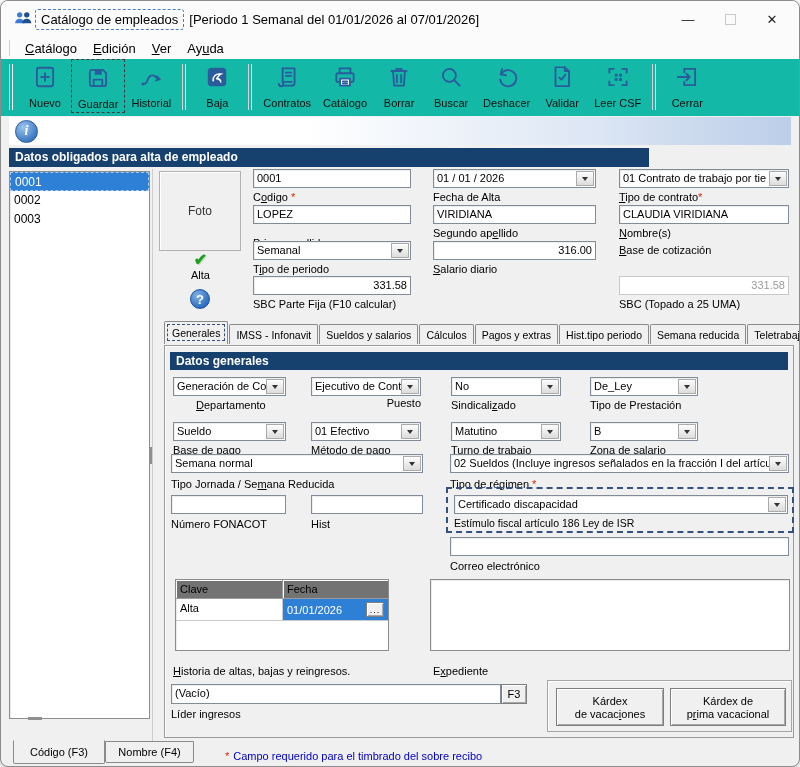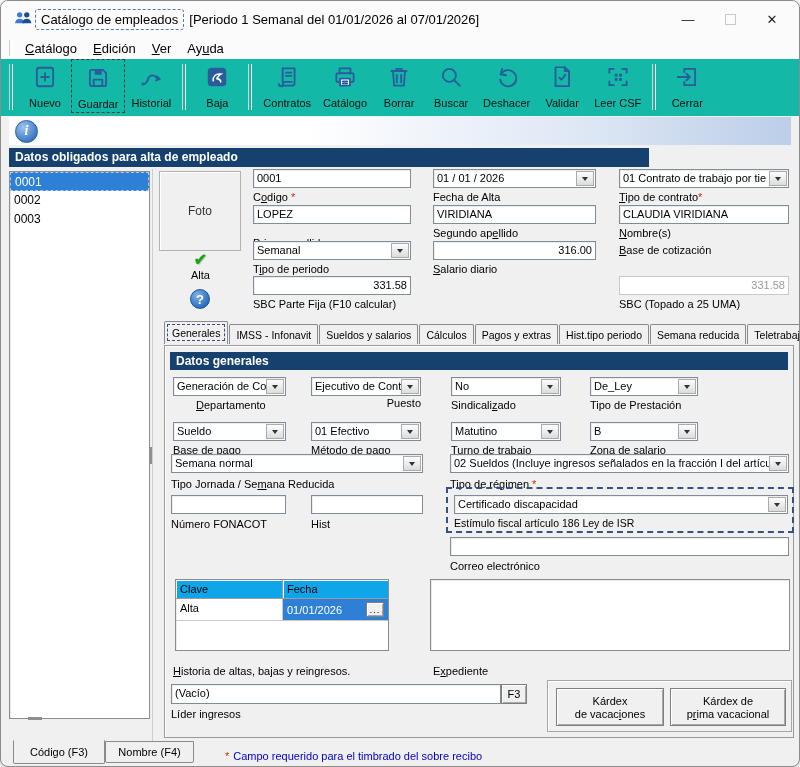--- a/index.html
+++ b/index.html
@@ -58,21 +58,21 @@
   .litem.sel{background:#2E80D7;color:#fff;border:1px dashed #A9CDF2;box-sizing:border-box;}
   
   .tabstrip{position:absolute;left:163px;top:320px;width:632px;display:flex;align-items:flex-end;}
   .tab{font-size:10.5px;color:#000;background:#F0F0F0;border:1px solid #8A8A8A;border-bottom:none;
        border-radius:2px 2px 0 0;padding:4px 6px 3px 6px;margin-right:1px;white-space:nowrap;}
   .tab.active{padding:5px 7px 5px 7px;position:relative;z-index:3;outline:1px dashed #33527F;outline-offset:-4px;}
   .panel{position:absolute;left:163px;top:344px;width:630px;height:393px;background:#F0F0F0;
          border:1px solid #9A9A9A;box-shadow:inset 1px 1px 0 #fff;box-sizing:border-box;}
   .dashfocus{border:2px dashed #33527F;box-sizing:border-box;}
   
-  .thcell{background:#0ea5e9;border-right:1px solid #9C9C9C;border-bottom:1px solid #9C9C9C;
+  .thcell{background:#737373;border-right:1px solid #9C9C9C;border-bottom:1px solid #9C9C9C;
           box-shadow:inset 1px 1px 0 #fff;font-size:11px;padding:3px 4px;box-sizing:border-box;}
   .tdcell{font-size:11px;padding:3px 4px;box-sizing:border-box;border-right:1px solid #C9C9C9;border-bottom:1px solid #C9C9C9;}
   .tdcell.sel{background:#2E80D7;color:#fff;}
   
   .btab{position:absolute;top:740px;height:22px;background:#F0F0F0;border:1px solid #8A8A8A;border-radius:0 0 2px 2px;
         font-size:11px;display:flex;align-items:center;justify-content:center;box-sizing:border-box;}
   .btab.active{border-top-color:#F0F0F0;height:24px;top:739px;z-index:2;}
   .note{font-size:11px;color:#0000C8;white-space:nowrap;}
   .vdivider{position:absolute;left:151px;top:168px;width:1px;height:572px;background:#CDCDCD;}
 </style>

